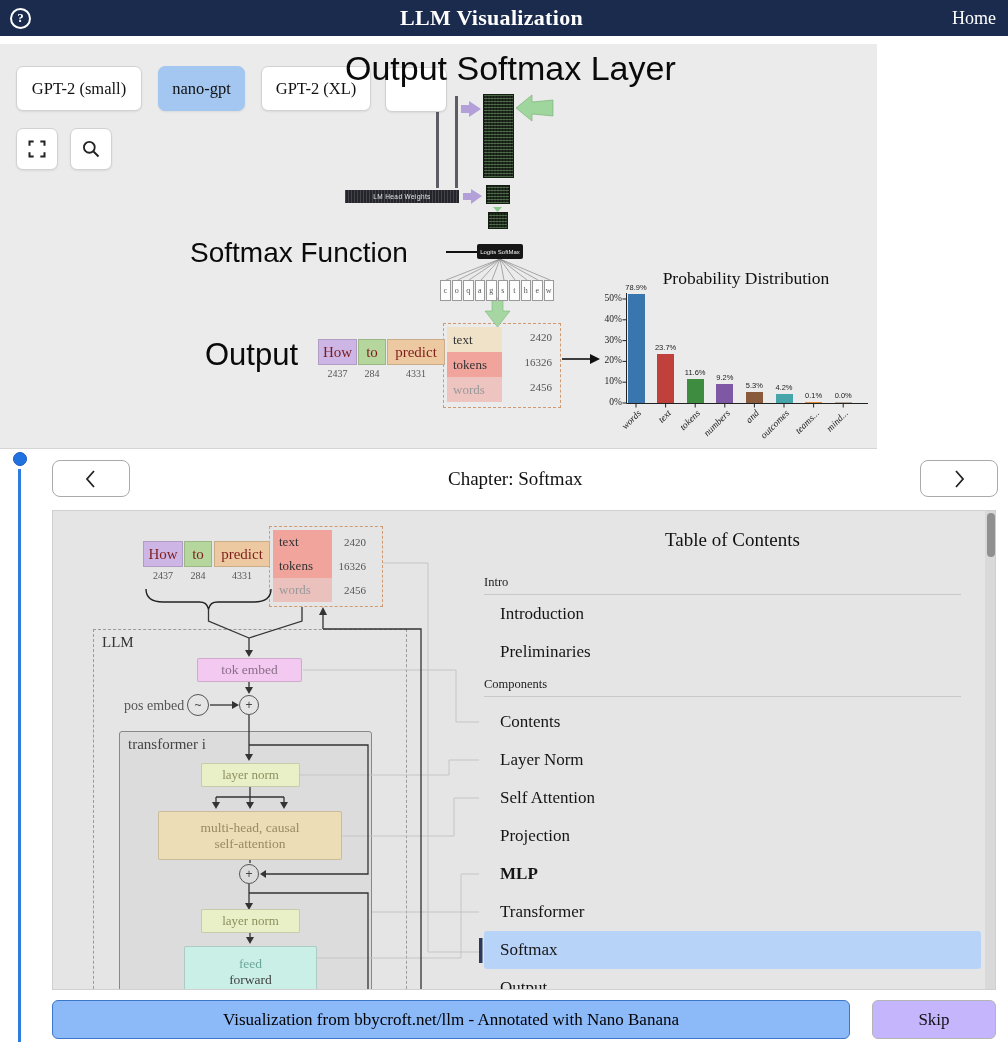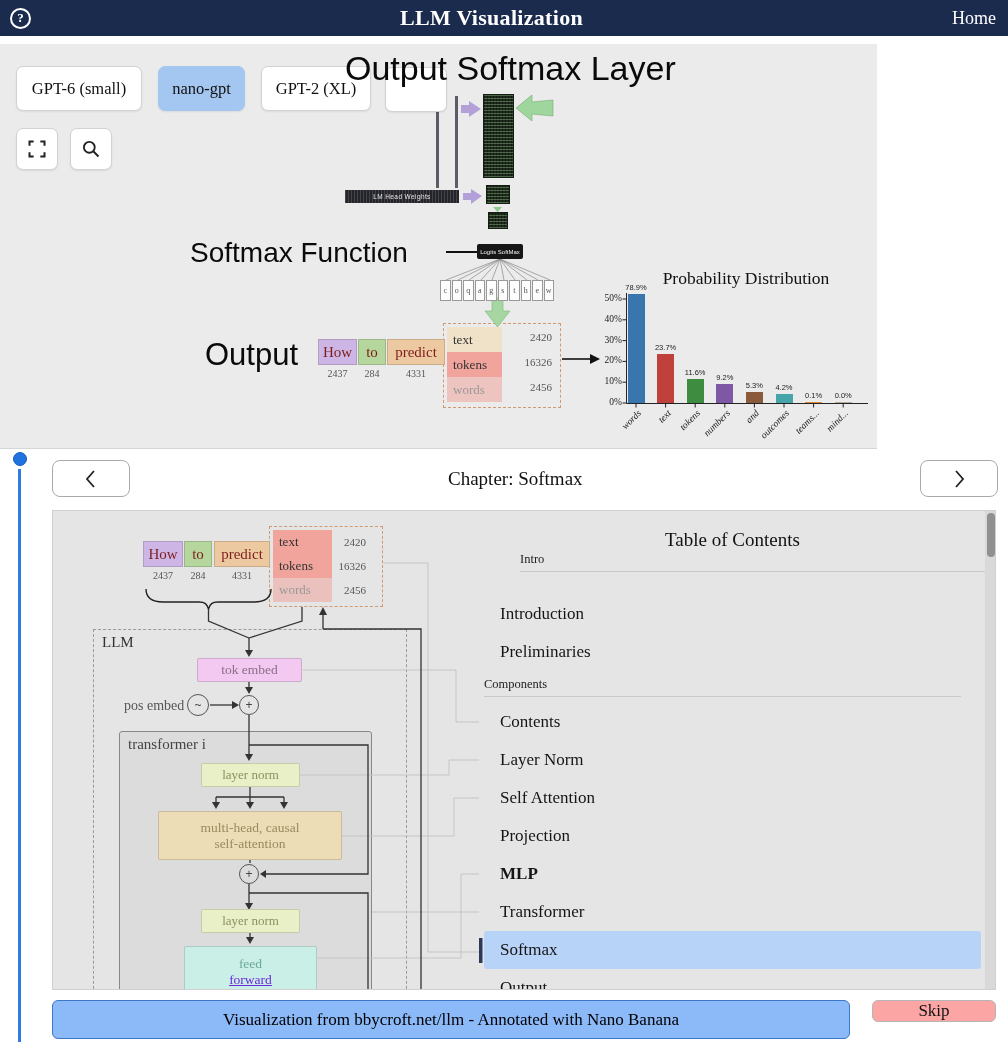--- a/index.html
+++ b/index.html
@@ -98,21 +98,21 @@
               padding-left:16px; font:17px "Liberation Serif", serif; color:#151515; cursor:pointer; border-radius:3px; }
   .toc-item.active { background:#b8d3f8; }
 
   .scroll-track { position:absolute; left:932px; top:0; width:12px; height:480px; background:#d9d9d9; z-index:6; }
   .scroll-thumb { position:absolute; left:2px; top:2px; width:8px; height:44px; background:#909090; border-radius:4px; cursor:pointer; }
 
   
   .footer-annotation { position:absolute; left:52px; top:1000px; width:798px; height:39px; background:#8cb9f8;
                        border:1.5px solid #3c77c9; border-radius:6px; display:flex; align-items:center; justify-content:center;
                        font:17px "Liberation Serif", serif; color:#000; cursor:pointer; }
-  .skip-btn { position:absolute; left:872px; top:1000px; width:124px; height:22px; background:#fca5a5; border:1px solid #b5b5b5;
+  .skip-btn { position:absolute; left:872px; top:1000px; width:124px; height:39px; background:#c4b5fd; border:1px solid #b5b5b5;
               border-radius:6px; display:flex; align-items:center; justify-content:center;
               font:17px "Liberation Serif", serif; color:#111; cursor:pointer; }
 </style>
 </head>
 <body>
 
 <div class="page">
 
   <header class="navbar">
     <div class="help-btn">
@@ -120,21 +120,21 @@
     </div>
     <div class="nav-title">LLM Visualization</div>
     <div class="home-link">Home</div>
   </header>
 
   <section class="viz">
 
     <div class="page-title">Output Softmax Layer</div>
 
     <div class="model-btn" style="left:16px; top:22px; width:126px;">
-      <span>GPT-6 (small)</span>
+      <span>GPT-2 (small)</span>
     </div>
     <div class="model-btn selected" style="left:158px; top:22px; width:87px;">
       <span>nano-gpt</span>
     </div>
     <div class="model-btn" style="left:261px; top:22px; width:110px;">
       <span>GPT-2 (XL)</span>
     </div>
     <div class="model-btn" style="left:385px; top:23px; width:62px;"></div>
 
     <div class="icon-btn" style="left:16px; top:84px;">
@@ -348,21 +348,21 @@
     <div class="dbox" style="left:105px; top:300px; width:184px; height:49px; background:#edddb6;">
       <span style="font:13.5px 'Liberation Serif', serif; color:#9a8a60;">multi-head, causal</span>
       <span style="font:13.5px 'Liberation Serif', serif; color:#9a8a60;">self-attention</span>
     </div>
     <div class="circle" style="left:186px; top:353px; width:20px; height:20px; background:#dcdcdc;">+</div>
     <div class="dbox" style="left:148px; top:398px; width:99px; height:24px; background:#e9efc7;">
       <span style="font:13px 'Liberation Serif', serif; color:#8d915f;">layer norm</span>
     </div>
     <div class="dbox" style="left:131px; top:435px; width:133px; height:52px; background:#c9efe7;">
       <span style="font:13.5px 'Liberation Serif', serif; color:#6da89a;">feed</span>
-      <span style="font:13.5px 'Liberation Serif', serif; color:#6d28d9;text-decoration:underline;">forward</span>
+      <span style="font:13.5px 'Liberation Serif', serif; color:#404040;">forward</span>
     </div>
 
     <svg class="panel-svg" width="944" height="480">
       <g stroke="#c5c5c5" stroke-width="1" fill="none">
         <path d="M250,159 H403 V211 H426"></path>
         <path d="M247,264 H396 V249 H426"></path>
         <path d="M289,325 H401 V287 H426"></path>
         <path d="M264,447 H408 V363 H426"></path>
         <path d="M319,401 H426"></path>
         <path d="M330,52 H375 V441 H426"></path>
@@ -394,21 +394,21 @@
         <polygon points="227,291 235,291 231,298"></polygon>
         <polygon points="213,359 213,367 207,363"></polygon>
         <polygon points="192,392 200,392 196,399"></polygon>
         <polygon points="193,426 201,426 197,433"></polygon>
         <polygon points="266,104 274,104 270,96"></polygon>
       </g>
     </svg>
 
     <nav class="toc">
       <div class="toc-title">Table of Contents</div>
-      <div class="toc-header" style="top:23px;margin-left:36px;">Intro</div>
+      <div class="toc-header" style="top:46px;">Intro</div>
       <div class="toc-item" style="top:66px;">
           <span>Introduction</span>
         </div>
       <div class="toc-item" style="top:104px;">
           <span>Preliminaries</span>
         </div>
       <div class="toc-header" style="top:148px;">Components</div>
       <div class="toc-item" style="top:174px;">
           <span>Contents</span>
         </div>

